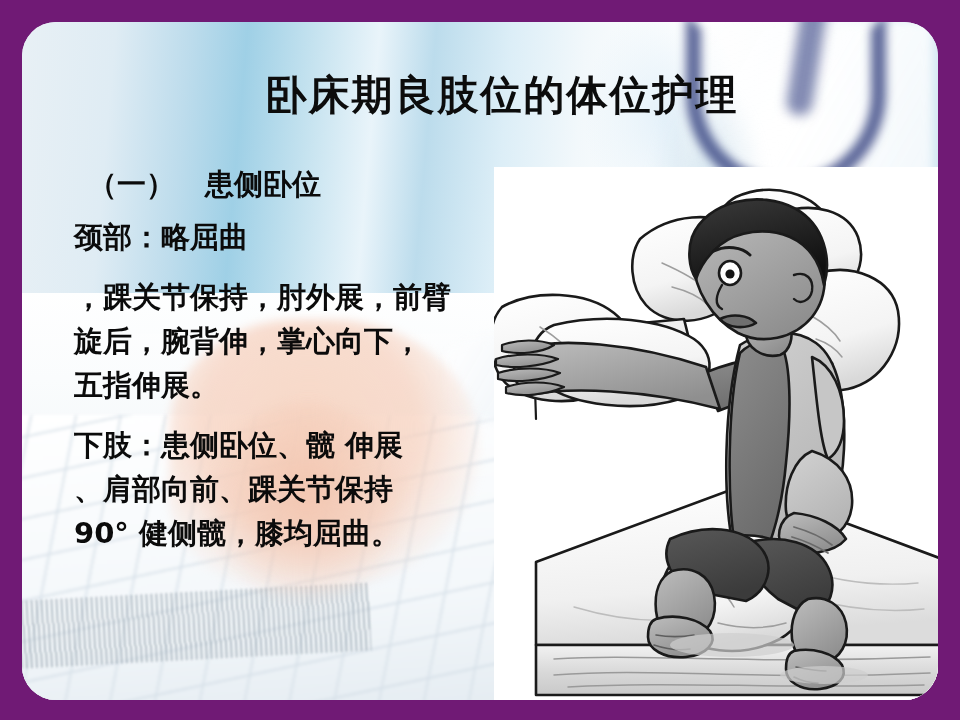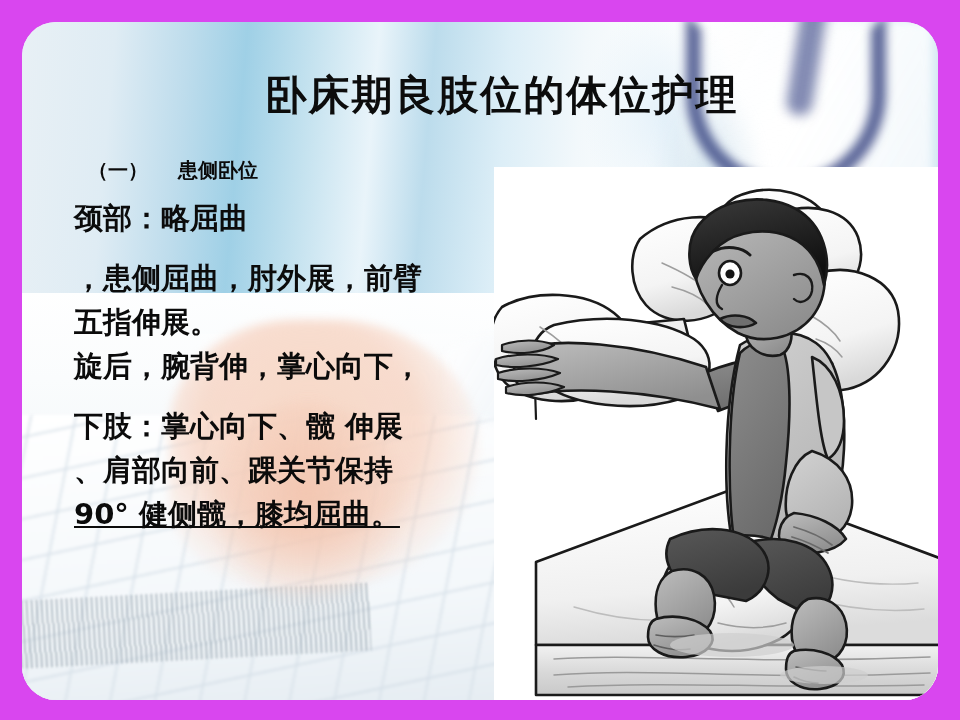--- a/index.html
+++ b/index.html
@@ -3,21 +3,21 @@
 <meta charset="utf-8">
 <style>
   html,body{margin:0;padding:0;}
   body{
     width:960px;height:720px;overflow:hidden;
     background:#5aa9cb;
     font-family:"DejaVu Sans","Liberation Sans",sans-serif;
   }
   #slide{
     position:relative;width:960px;height:720px;
-    background:#d946ef;
+    background:#701a75;
     overflow:hidden;
   }
   
   #panel{
     position:absolute;left:22px;top:22px;width:916px;height:678px;
     border-radius:34px 34px 34px 34px;
     overflow:hidden;
     background:#eef4f8;
   }
   
@@ -128,24 +128,24 @@
   #body-text{
     position:absolute;left:52px;top:136px;width:430px;
     z-index:5;
     color:#0b0b0b;
     font-family:"DejaVu Serif","Liberation Serif",serif;
     font-weight:bold;
     font-size:29px;
     line-height:1.0;
   }
   .para{margin:16px 0 6px 0;}
-  .p-head{margin:2px 0 8px 0;padding-left:14px;font-size:20px;}
+  .p-head{margin:12px 0 8px 0;padding-left:14px;font-size:29px;}
   .p-head .gap{display:inline-block;width:30px;}
   .tl{display:block;white-space:nowrap;height:44px;line-height:44px;}
-  .deg{font-family:"DejaVu Sans","Liberation Sans",sans-serif;font-weight:bold;text-decoration:underline;}
+  .deg{font-family:"DejaVu Sans","Liberation Sans",sans-serif;font-weight:bold;}
 
   
   #illus{
     position:absolute;left:472px;top:145px;width:466px;height:555px;
     background:#ffffff;
     overflow:hidden;
     z-index:7;
   }
   #illus svg{display:block;width:100%;height:100%;}
 </style>
@@ -179,28 +179,28 @@
 
       <div class="p-head">
         <span>（一）</span><span class="gap"></span><span>患侧卧位</span>
       </div>
 
       <div class="para">
         <span class="tl">颈部：略屈曲</span>
       </div>
 
       <div class="para">
-        <span class="tl">，患侧屈曲，肘外展，前臂</span>
+        <span class="tl">，踝关节保持，肘外展，前臂</span>
+        <span class="tl">旋后，腕背伸，掌心向下，</span>
         <span class="tl">五指伸展。</span>
-        <span class="tl">旋后，腕背伸，掌心向下，</span>
       </div>
 
 
       <div class="para">
-        <span class="tl">下肢：掌心向下、髋 伸展</span>
+        <span class="tl">下肢：患侧卧位、髋 伸展</span>
         <span class="tl">、肩部向前、踝关节保持</span>
         <span class="tl deg">90°  健侧髋，膝均屈曲。</span>
       </div>
 
     </div>
 
     <div id="illus">
       <svg viewBox="0 0 466 555" preserveAspectRatio="xMidYMid meet">
         <defs>
           <linearGradient id="pillowG" x1="0" y1="0" x2="0.3" y2="1">

